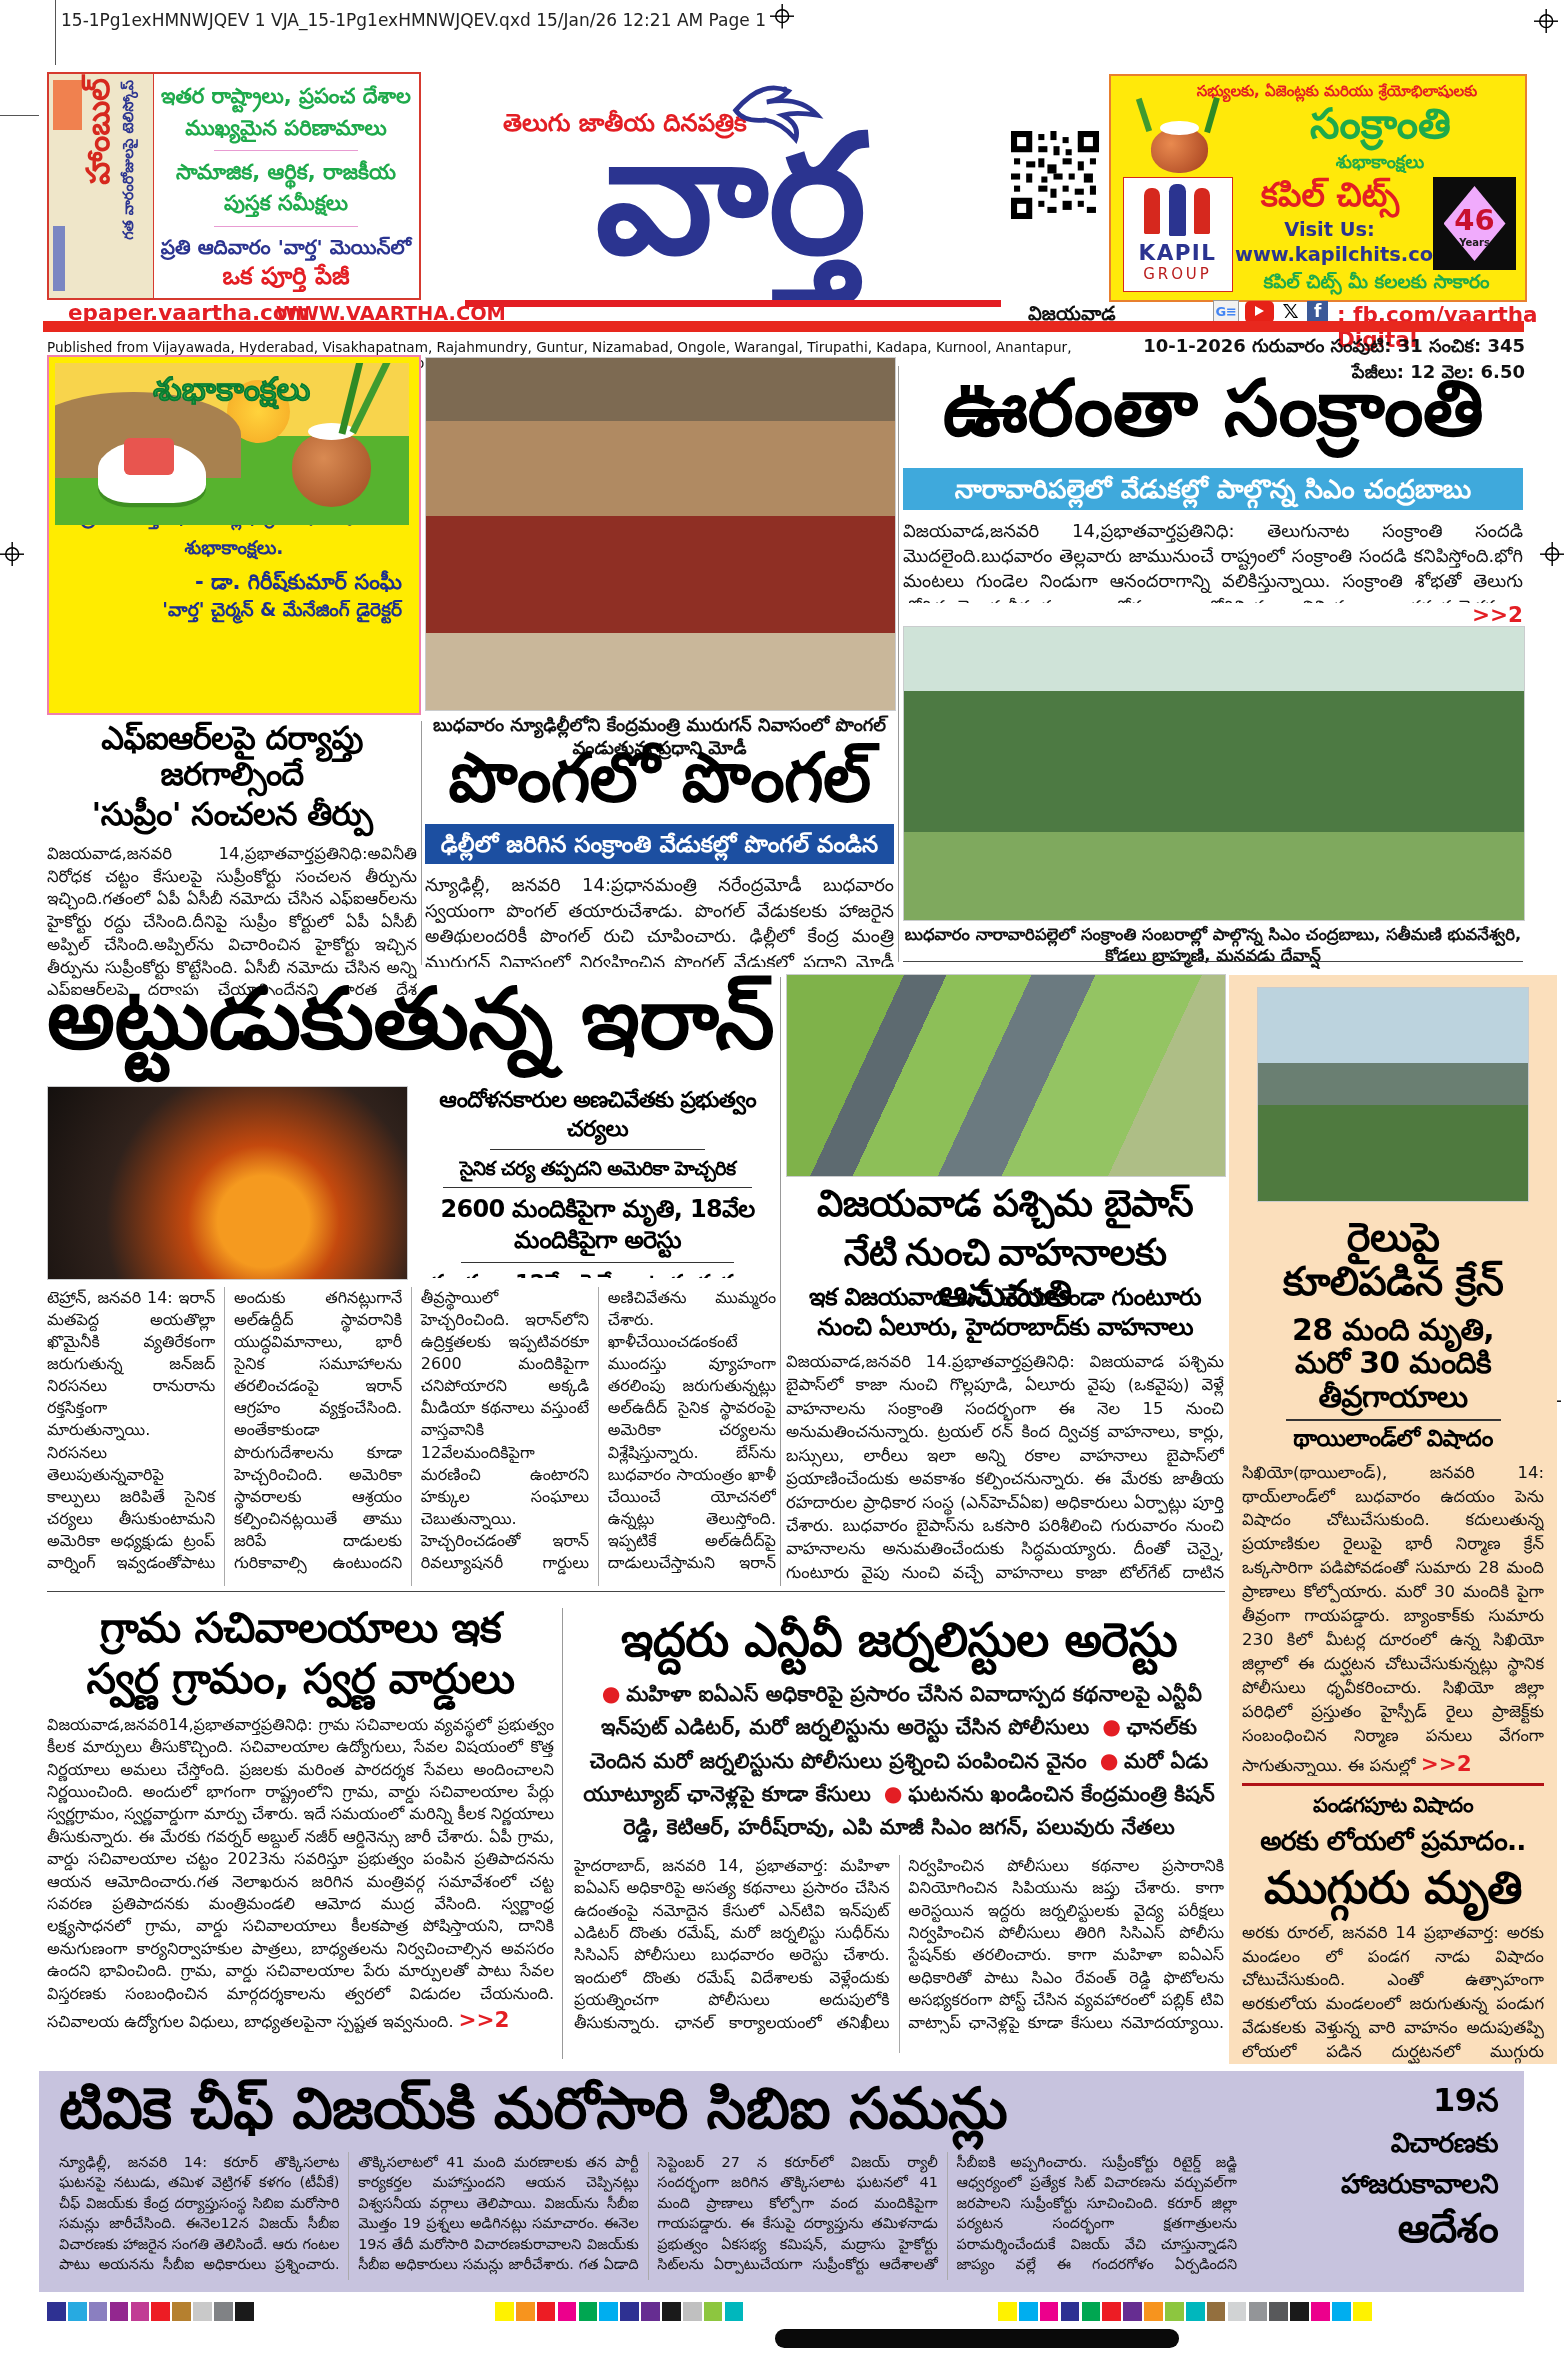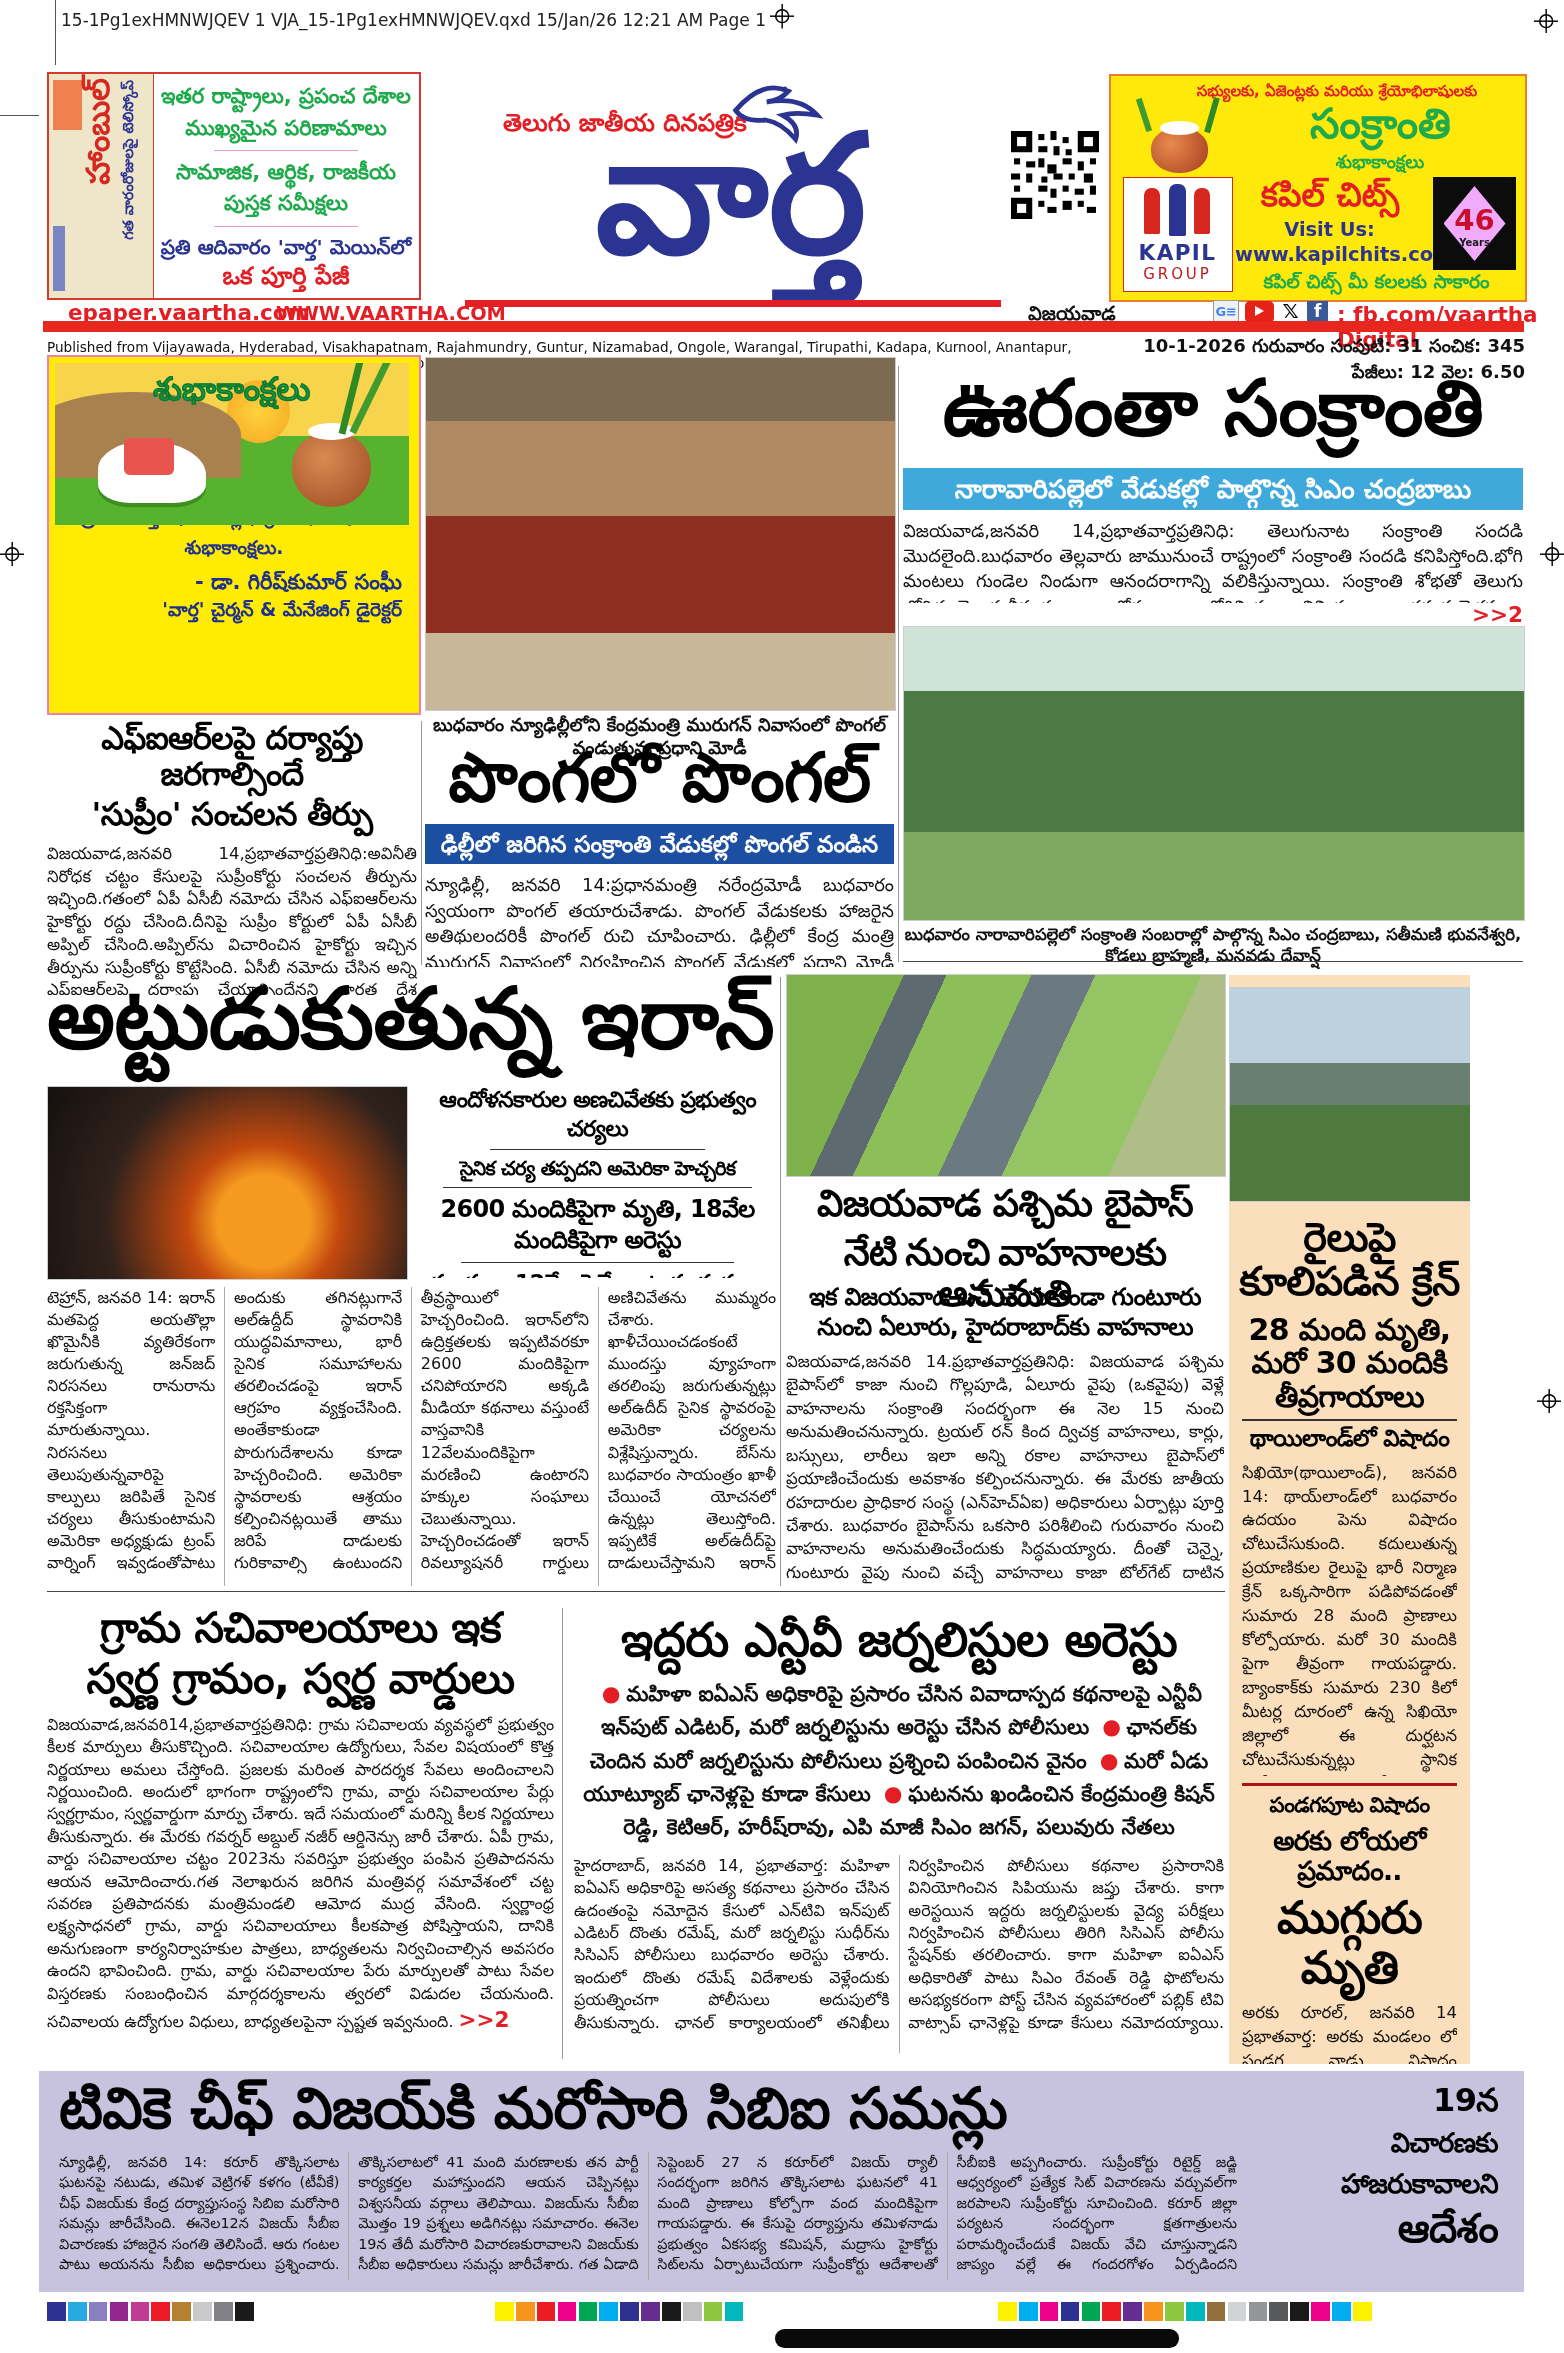--- a/index.html
+++ b/index.html
@@ -240,21 +240,21 @@
 
   <div class="abs photo" style="left:786px;top:974px;width:438px;height:201px;background:linear-gradient(115deg,#7fb24a 0 22%,#5d6a70 22% 30%,#8dbf58 30% 46%,#6b7a80 46% 58%,#94c463 58% 78%,#aebe86 78% 100%);"></div>
   <div class="abs hl ctr" style="left:786px;top:1183px;width:438px;font-size:37px;">విజయవాడ పశ్చిమ బైపాస్</div>
   <div class="abs hl ctr" style="left:786px;top:1232px;width:438px;font-size:37px;font-family:Liberation Serif, serif;">నేటి నుంచి వాహనాలకు అనుమతి</div>
   <div class="abs hl ctr" style="left:786px;top:1284px;width:438px;font-size:24px;font-weight:bold;">ఇక విజయవాడ టచ్ చేయకుండా గుంటూరు</div>
   <div class="abs hl ctr" style="left:786px;top:1314px;width:438px;font-size:24px;font-weight:bold;">నుంచి ఏలూరు, హైదరాబాద్‌కు వాహనాలు</div>
   <div class="abs jus" style="left:786px;top:1350px;width:438px;height:236px;overflow:hidden;font-size:16.5px;line-height:1.42;">
     <span>విజయవాడ,జనవరి 14.ప్రభాతవార్తప్రతినిధి: విజయవాడ పశ్చిమ బైపాస్‌లో కాజా నుంచి గొల్లపూడి, ఏలూరు వైపు (ఒకవైపు) వెళ్లే వాహనాలను సంక్రాంతి సందర్భంగా ఈ నెల 15 నుంచి అనుమతించనున్నారు. ట్రయల్ రన్ కింద ద్విచక్ర వాహనాలు, కార్లు, బస్సులు, లారీలు ఇలా అన్ని రకాల వాహనాలు బైపాస్‌లో ప్రయాణించేందుకు అవకాశం కల్పించనున్నారు. ఈ మేరకు జాతీయ రహదారుల ప్రాధికార సంస్థ (ఎన్‌హెచ్‌ఏఐ) అధికారులు ఏర్పాట్లు పూర్తి చేశారు. బుధవారం బైపాస్‌ను ఒకసారి పరిశీలించి గురువారం నుంచి వాహనాలను అనుమతించేందుకు సిద్ధమయ్యారు. దీంతో చెన్నై, గుంటూరు వైపు నుంచి వచ్చే వాహనాలు కాజా టోల్‌గేట్ దాటిన తర్వాత పశ్చిమ బైపాస్‌లోకి వచ్చి గొల్లపూడి మీదుగా చిన్నఅవుటపల్లి వరకు వెళ్లి, అక్కడ ఏలూరువైపు హైవేలోకి చేరుకొని వెళ్లిపోవచ్చు. ఇప్పటికే గొల్లపూడి నుంచి చిన్నఅవుటపల్లి మీదుగా వాహనాలు రాకపోకలు సాగిస్తున్నాయి. గురువారం నుంచి కాజా వైపు నుంచి వచ్చే వాహనాలు నేరుగా ఏలూరు వైపు వెళ్లొచ్చు. గుంటూరు వైపు నుంచి వచ్చే వాహనాలు ఈ బైపాస్‌లో గొల్లపూడి వద్ద విజయవాడ-హైదరాబాదన హైవేలోకి చేరుకొని హైదరాబాద్ వైపు వెళ్లిపోవచ్చు. బైపాస్‌లో గొల్లపూడి వైపు నుంచి వచ్చే వాహనాలకు మాత్రం ప్రస్తుతం కాజా వరకు వచ్చేందుకు అవకాశం లేదని ఎన్‌హెచ్‌ఏఐ అధికారులు తెలిపారు. మధ్యలో కొన్నిచోట్ల పనులు</span> 
   </div>
 
-  <div class="abs" style="left:1229px;top:975px;width:241px;height:1089px;background:#fbdfbc;overflow:hidden;">
+  <div class="abs" style="left:1229px;top:975px;width:328px;height:1089px;background:#fbdfbc;overflow:hidden;">
     <div class="photo" style="margin:11.5px auto 0;width:270px;height:213px;background:linear-gradient(180deg,#bcd3de 0 35%,#6a7f72 35% 55%,#4f7a3f 55% 100%);"></div>
     <div class="hl ctr" style="margin-top:13px;font-size:40px;">రైలుపై</div>
     <div class="hl ctr" style="font-size:40px;">కూలిపడిన క్రేన్</div>
     <div class="hl ctr" style="margin-top:8.6px;font-size:30px;">28 మంది మృతి,</div>
     <div class="hl ctr" style="font-size:30px;">మరో 30 మందికి</div>
     <div class="hl ctr" style="font-size:30px;">తీవ్రగాయాలు</div>
     <div class="subrule" style="width:215px;"></div>
     <div class="hl ctr" style="font-size:23px;">థాయిలాండ్‌లో విషాదం</div>
     <div class="jus" style="margin:8.6px 13px 0;font-size:16.5px;line-height:1.45;height:315px;overflow:hidden;">
       <span>సిఖియో(థాయిలాండ్), జనవరి 14: థాయ్‌లాండ్‌లో బుధవారం ఉదయం పెను విషాదం చోటుచేసుకుంది. కదులుతున్న ప్రయాణికుల రైలుపై భారీ నిర్మాణ క్రేన్ ఒక్కసారిగా పడిపోవడంతో సుమారు 28 మంది ప్రాణాలు కోల్పోయారు. మరో 30 మందికి పైగా తీవ్రంగా గాయపడ్డారు. బ్యాంకాక్‌కు సుమారు 230 కిలో మీటర్ల దూరంలో ఉన్న సిఖియో జిల్లాలో ఈ దుర్ఘటన చోటుచేసుకున్నట్లు స్థానిక పోలీసులు ధృవీకరించారు. సిఖియో జిల్లా పరిధిలో ప్రస్తుతం హైస్పీడ్ రైలు ప్రాజెక్ట్‌కు సంబంధించిన నిర్మాణ పనులు వేగంగా సాగుతున్నాయి. ఈ పనుల్లో</span> <span class="more">&gt;&gt;2</span>

